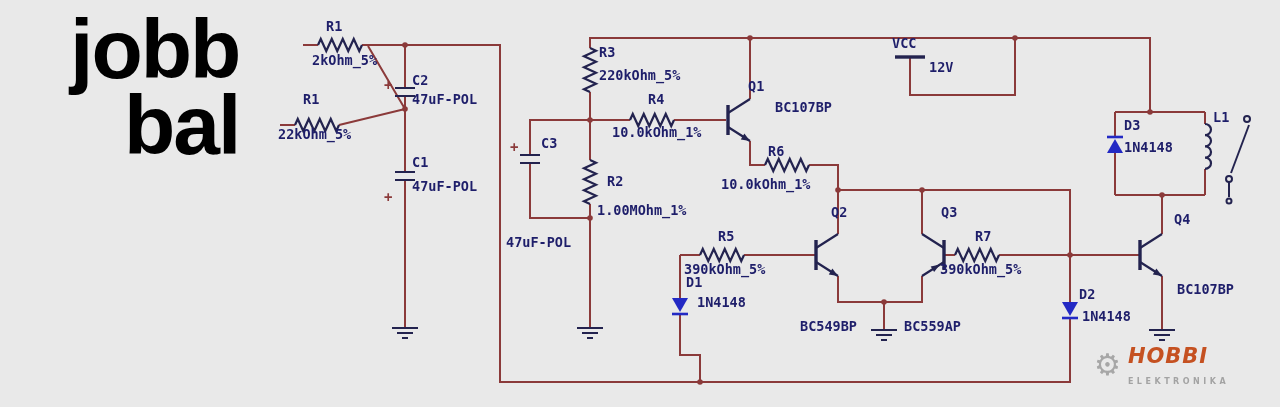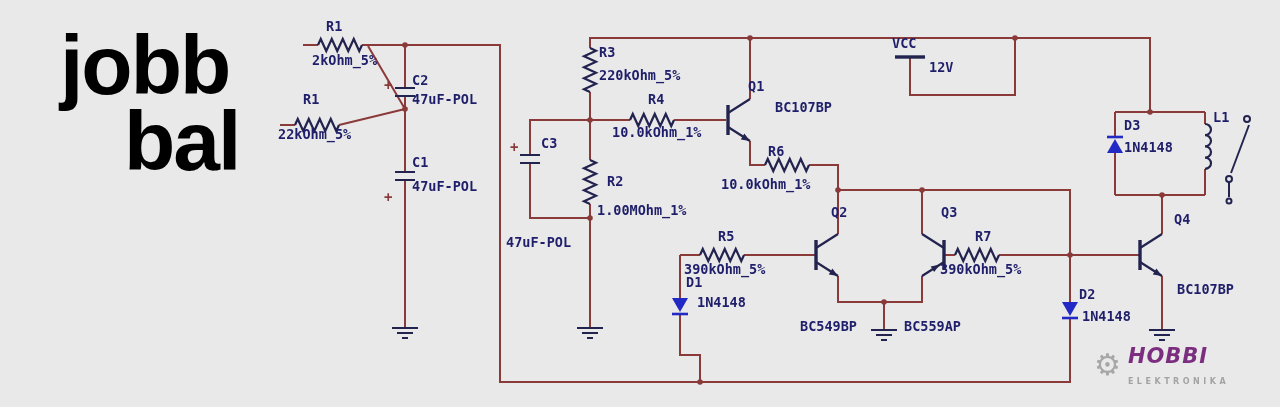--- a/index.html
+++ b/index.html
@@ -9,27 +9,27 @@
   .wire{stroke:#8b3a3a;stroke-width:2;fill:none;}
   .dot{fill:#8b3a3a;stroke:none;}
   .comp{stroke:#23234f;stroke-width:2.2;fill:none;}
   .bar{stroke:#23234f;stroke-width:3.4;fill:none;}
   .compf{fill:#23234f;stroke:none;}
   .dio{fill:#2329c4;stroke:none;}
   .diobar{stroke:#2329c4;stroke-width:2.6;fill:none;}
   .sw{stroke:#23234f;stroke-width:2;fill:none;}
   .lbl{font:bold 13.5px "DejaVu Sans Mono",monospace;fill:#1e1e6a;}
   .plus{font:bold 14px "DejaVu Sans Mono",monospace;fill:#8b3a3a;}
-  .brand{position:absolute;left:60px;top:28px;color:#000;font-weight:bold;
-         font-size:84px;line-height:0.9;letter-spacing:-2px;}
+  .brand{position:absolute;left:60px;top:12px;color:#000;font-weight:bold;
+         font-size:84px;line-height:0.9;letter-spacing:-2px;text-align:right;}
   .brand .l2{display:block;margin-left:64px;}
   .wm{position:absolute;left:1094px;top:344px;display:flex;align-items:center;gap:7px;opacity:.9;}
   .wm-gear{font-size:30px;line-height:1;color:#a0a0a0;font-family:"DejaVu Sans",sans-serif;}
   .wm-text{display:flex;flex-direction:column;}
-  .wm-brand{font:italic bold 21px "DejaVu Sans",sans-serif;letter-spacing:1px;color:#701a75;}
+  .wm-brand{font:italic bold 21px "DejaVu Sans",sans-serif;letter-spacing:1px;color:#c2410c;}
   .wm-tag{font:bold 8px "DejaVu Sans",sans-serif;letter-spacing:3.5px;color:#9c9c9c;margin-top:9px;}
 </style>
 </head>
 <body>
 
 <div class="stage">
 
   <div class="brand">
     <span class="l1">jobb</span>
     <span class="l2">bal</span>

